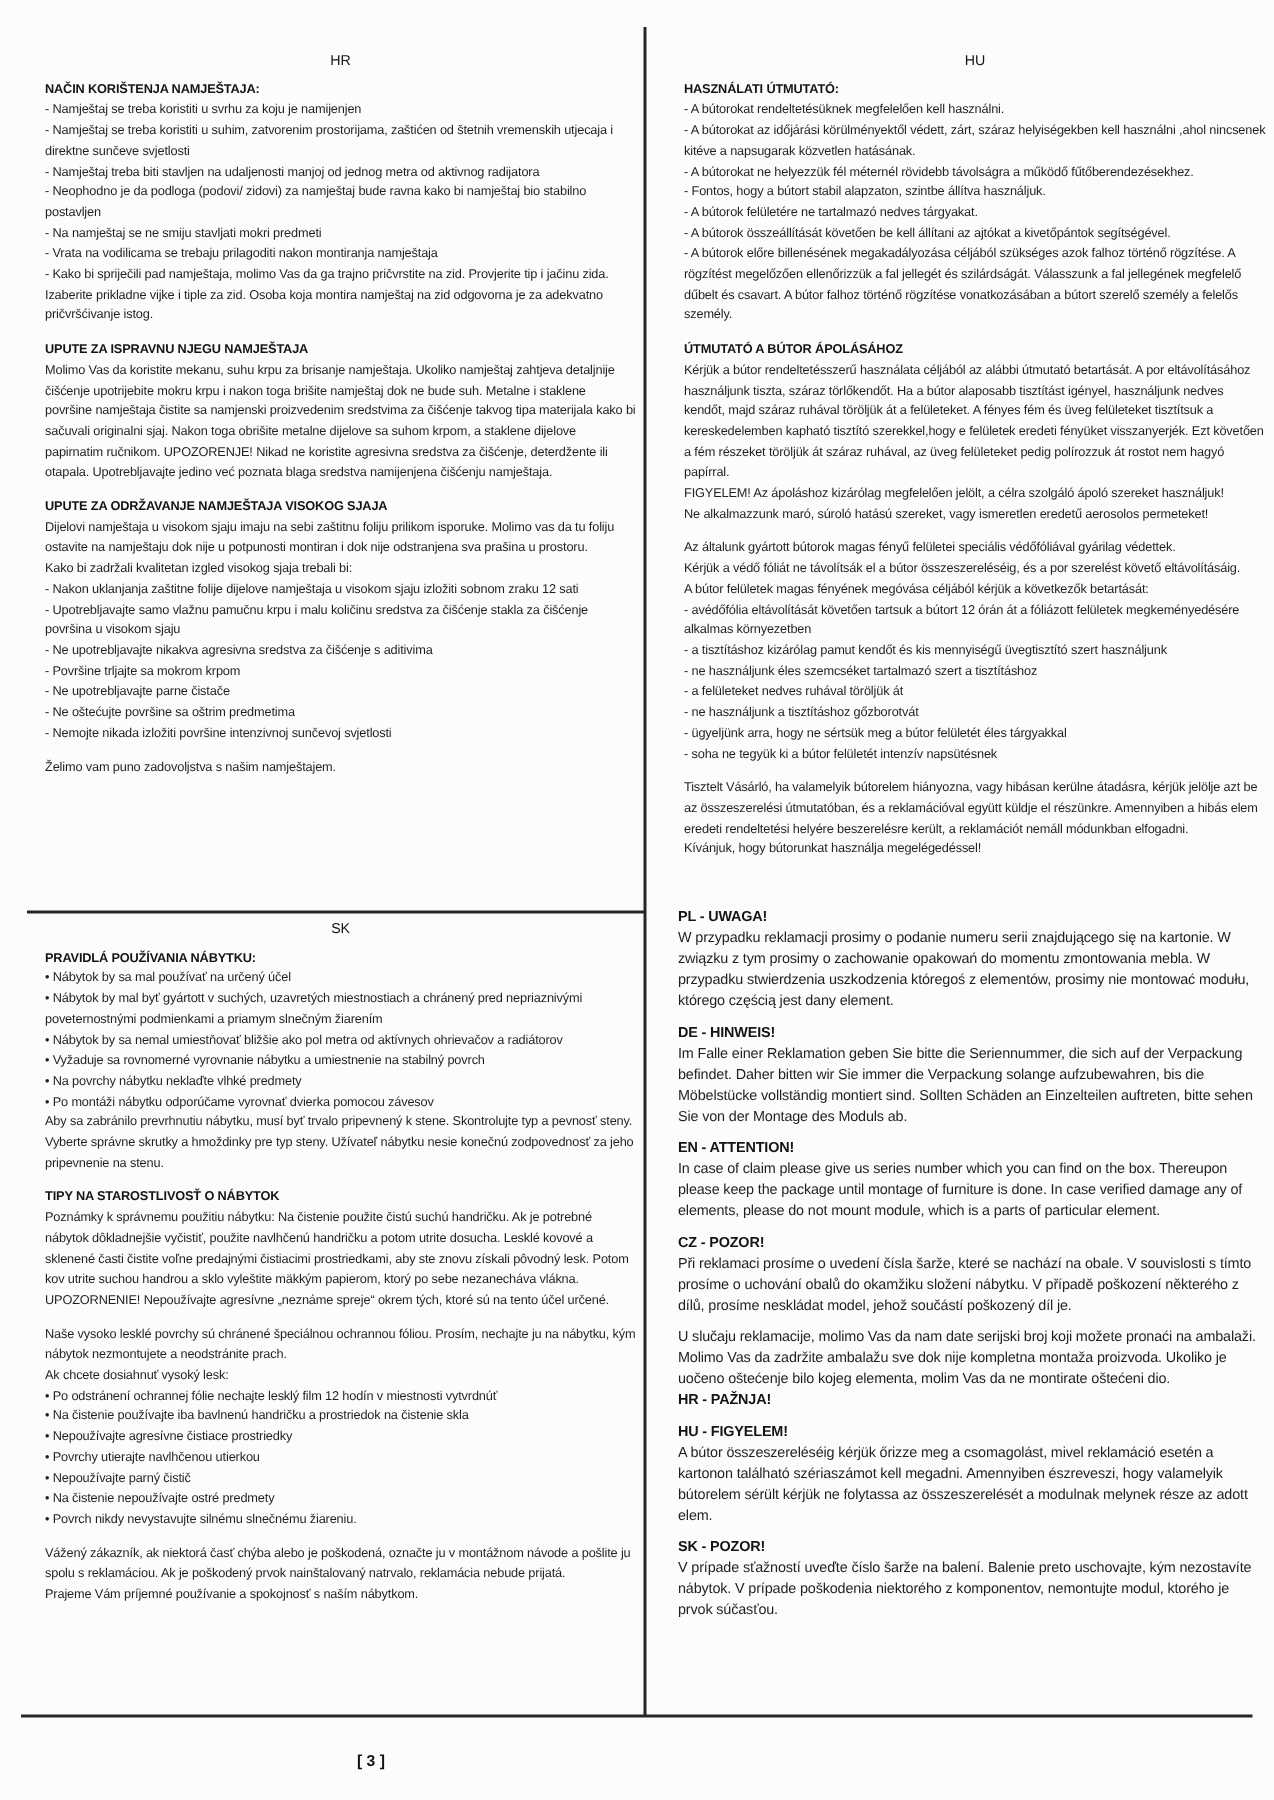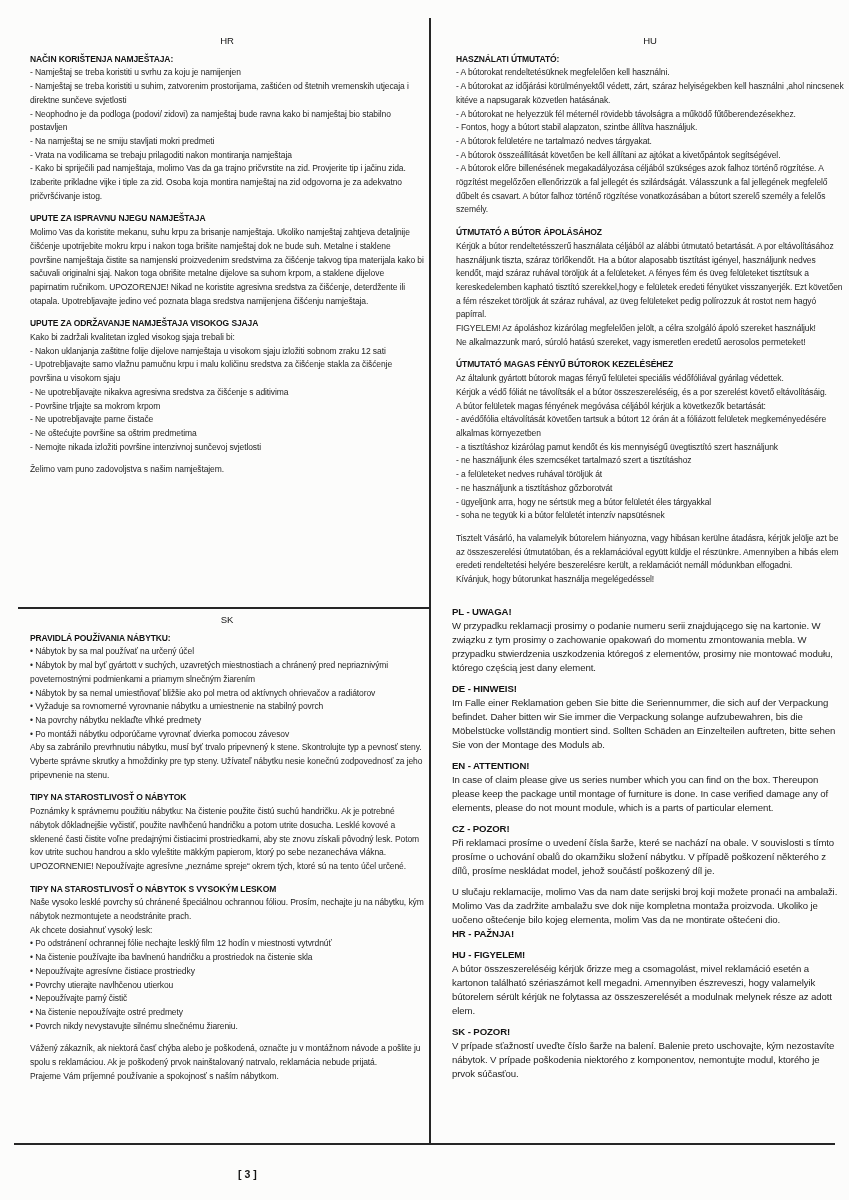--- a/index.html
+++ b/index.html
@@ -45,29 +45,31 @@
 <div class="divider" id="divider-vertical"></div>
 <div class="divider" id="divider-mid-left"></div>
 <div class="divider" id="divider-bottom"></div>
 
 <div class="quad top-quad" id="quad-hr">
   <p class="lang-header">HR</p>
   <div>
       <p class="blk blk-h">NAČIN KORIŠTENJA NAMJEŠTAJA:</p>
       <p class="blk blk-p">- Namještaj se treba koristiti u svrhu za koju je namijenjen</p>
       <p class="blk blk-p">- Namještaj se treba koristiti u suhim, zatvorenim prostorijama, zaštićen od štetnih vremenskih utjecaja i direktne sunčeve svjetlosti</p>
+      <p class="blk blk-p">- Namještaj treba biti stavljen na udaljenosti manjoj od jednog metra od aktivnog radijatora</p>
       <p class="blk blk-p">- Neophodno je da podloga (podovi/ zidovi) za namještaj bude ravna kako bi namještaj bio stabilno postavljen</p>
       <p class="blk blk-p">- Na namještaj se ne smiju stavljati mokri predmeti</p>
       <p class="blk blk-p">- Vrata na vodilicama se trebaju prilagoditi nakon montiranja namještaja</p>
       <p class="blk blk-p">- Kako bi spriječili pad namještaja, molimo Vas da ga trajno pričvrstite na zid. Provjerite tip i jačinu zida. Izaberite prikladne vijke i tiple za zid. Osoba koja montira namještaj na zid odgovorna je za adekvatno pričvršćivanje istog.</p>
       <p class="blk blk-gap"></p>
       <p class="blk blk-h">UPUTE ZA ISPRAVNU NJEGU NAMJEŠTAJA</p>
       <p class="blk blk-p">Molimo Vas da koristite mekanu, suhu krpu za brisanje namještaja. Ukoliko namještaj zahtjeva detaljnije čišćenje upotrijebite mokru krpu i nakon toga brišite namještaj dok ne bude suh. Metalne i staklene površine namještaja čistite sa namjenski proizvedenim sredstvima za čišćenje takvog tipa materijala kako bi sačuvali originalni sjaj. Nakon toga obrišite metalne dijelove sa suhom krpom, a staklene dijelove papirnatim ručnikom. UPOZORENJE! Nikad ne koristite agresivna sredstva za čišćenje, deterdžente ili otapala. Upotrebljavajte jedino već poznata blaga sredstva namijenjena čišćenju namještaja.</p>
       <p class="blk blk-gap"></p>
       <p class="blk blk-h">UPUTE ZA ODRŽAVANJE NAMJEŠTAJA VISOKOG SJAJA</p>
+      <p class="blk blk-p">Dijelovi namještaja u visokom sjaju imaju na sebi zaštitnu foliju prilikom isporuke. Molimo vas da tu foliju ostavite na namještaju dok nije u potpunosti montiran i dok nije odstranjena sva prašina u prostoru.</p>
       <p class="blk blk-p">Kako bi zadržali kvalitetan izgled visokog sjaja trebali bi:</p>
       <p class="blk blk-p">- Nakon uklanjanja zaštitne folije dijelove namještaja u visokom sjaju izložiti sobnom zraku 12 sati</p>
       <p class="blk blk-p">- Upotrebljavajte samo vlažnu pamučnu krpu i malu količinu sredstva za čišćenje stakla za čišćenje površina u visokom sjaju</p>
       <p class="blk blk-p">- Ne upotrebljavajte nikakva agresivna sredstva za čišćenje s aditivima</p>
       <p class="blk blk-p">- Površine trljajte sa mokrom krpom</p>
       <p class="blk blk-p">- Ne upotrebljavajte parne čistače</p>
       <p class="blk blk-p">- Ne oštećujte površine sa oštrim predmetima</p>
       <p class="blk blk-p">- Nemojte nikada izložiti površine intenzivnoj sunčevoj svjetlosti</p>
       <p class="blk blk-gap"></p>
       <p class="blk blk-p">Želimo vam puno zadovoljstva s našim namještajem.</p>
@@ -84,21 +86,20 @@
       <p class="blk blk-p">- Fontos, hogy a bútort stabil alapzaton, szintbe  állítva használjuk.</p>
       <p class="blk blk-p">- A bútorok felületére ne tartalmazó nedves tárgyakat.</p>
       <p class="blk blk-p">- A bútorok összeállítását követően be kell állítani az ajtókat a kivetőpántok segítségével.</p>
       <p class="blk blk-p">- A bútorok előre billenésének megakadályozása céljából szükséges azok falhoz történő rögzítése. A rögzítést megelőzően ellenőrizzük a fal jellegét és szilárdságát. Válasszunk a fal jellegének megfelelő dűbelt és csavart. A bútor falhoz történő rögzítése vonatkozásában a bútort szerelő személy a felelős személy.</p>
       <p class="blk blk-gap"></p>
       <p class="blk blk-h">ÚTMUTATÓ A BÚTOR ÁPOLÁSÁHOZ</p>
       <p class="blk blk-p">Kérjük a bútor rendeltetésszerű használata céljából az alábbi útmutató betartását. A por eltávolításához használjunk tiszta, száraz törlőkendőt. Ha a bútor alaposabb tisztítást igényel, használjunk nedves kendőt, majd száraz ruhával töröljük át a felületeket. A fényes fém és üveg felületeket tisztítsuk a kereskedelemben kapható tisztító szerekkel,hogy e felületek eredeti fényüket visszanyerjék. Ezt követően a fém részeket töröljük át száraz ruhával, az üveg felületeket pedig polírozzuk át rostot nem hagyó papírral.</p>
       <p class="blk blk-p">FIGYELEM! Az ápoláshoz kizárólag megfelelően jelölt, a célra szolgáló ápoló szereket használjuk!</p>
       <p class="blk blk-p">Ne alkalmazzunk maró, súroló hatású szereket, vagy ismeretlen eredetű aerosolos permeteket!</p>
       <p class="blk blk-gap"></p>
-      <p class="blk blk-h">ÚTMUTATÓ MAGAS FÉNYŰ  BÚTOROK KEZELÉSÉHEZ</p>
       <p class="blk blk-p">Az általunk gyártott bútorok magas fényű felületei speciális védőfóliával gyárilag védettek.</p>
       <p class="blk blk-p">Kérjük a védő fóliát ne távolítsák el a bútor összeszereléséig, és a por szerelést követő eltávolításáig.</p>
       <p class="blk blk-p">A bútor felületek magas fényének megóvása céljából kérjük a következők betartását:</p>
       <p class="blk blk-p">- avédőfólia eltávolítását követően tartsuk a bútort 12 órán át a fóliázott felületek megkeményedésére alkalmas környezetben</p>
       <p class="blk blk-p">- a tisztításhoz kizárólag pamut kendőt és kis mennyiségű üvegtisztító szert használjunk</p>
       <p class="blk blk-p">- ne használjunk éles szemcséket tartalmazó szert a tisztításhoz</p>
       <p class="blk blk-p">- a felületeket nedves ruhával töröljük át</p>
       <p class="blk blk-p">- ne használjunk a tisztításhoz gőzborotvát</p>
       <p class="blk blk-p">- ügyeljünk arra, hogy ne sértsük meg a bútor felületét éles tárgyakkal</p>
       <p class="blk blk-p">- soha ne tegyük ki a bútor felületét intenzív napsütésnek</p>
@@ -116,21 +117,20 @@
       <p class="blk blk-p">• Nábytok by mal byť gyártott v suchých, uzavretých miestnostiach a chránený pred nepriaznivými poveternostnými podmienkami a priamym slnečným žiarením</p>
       <p class="blk blk-p">• Nábytok by sa nemal umiestňovať bližšie ako pol metra od aktívnych ohrievačov a radiátorov</p>
       <p class="blk blk-p">• Vyžaduje sa rovnomerné vyrovnanie nábytku a umiestnenie na stabilný povrch</p>
       <p class="blk blk-p">• Na povrchy nábytku neklaďte vlhké predmety</p>
       <p class="blk blk-p">• Po montáži nábytku odporúčame vyrovnať dvierka pomocou závesov</p>
       <p class="blk blk-p">Aby sa zabránilo prevrhnutiu nábytku, musí byť trvalo pripevnený k stene. Skontrolujte typ a pevnosť steny. Vyberte správne skrutky a hmoždinky pre typ steny. Užívateľ nábytku nesie konečnú zodpovednosť za jeho pripevnenie na stenu.</p>
       <p class="blk blk-gap"></p>
       <p class="blk blk-h">TIPY NA STAROSTLIVOSŤ O NÁBYTOK</p>
       <p class="blk blk-p">Poznámky k správnemu použitiu nábytku: Na čistenie použite čistú suchú handričku. Ak je potrebné nábytok dôkladnejšie vyčistiť, použite navlhčenú handričku a potom utrite dosucha. Lesklé kovové a sklenené časti čistite voľne predajnými čistiacimi prostriedkami, aby ste znovu získali pôvodný lesk. Potom kov utrite suchou handrou a sklo vyleštite mäkkým papierom, ktorý po sebe nezanecháva vlákna. UPOZORNENIE! Nepoužívajte agresívne „neznáme spreje“ okrem tých, ktoré sú na tento účel určené.</p>
       <p class="blk blk-gap"></p>
-      <p class="blk blk-h">TIPY NA STAROSTLIVOSŤ O NÁBYTOK S VYSOKÝM LESKOM</p>
       <p class="blk blk-p">Naše vysoko lesklé povrchy sú chránené špeciálnou ochrannou fóliou. Prosím, nechajte ju na nábytku, kým nábytok nezmontujete a neodstránite prach.</p>
       <p class="blk blk-p">Ak chcete dosiahnuť vysoký lesk:</p>
       <p class="blk blk-p">• Po odstránení ochrannej fólie nechajte lesklý film 12 hodín v miestnosti vytvrdnúť</p>
       <p class="blk blk-p">• Na čistenie používajte iba bavlnenú handričku a prostriedok na čistenie skla</p>
       <p class="blk blk-p">• Nepoužívajte agresívne čistiace prostriedky</p>
       <p class="blk blk-p">• Povrchy utierajte navlhčenou utierkou</p>
       <p class="blk blk-p">• Nepoužívajte parný čistič</p>
       <p class="blk blk-p">• Na čistenie nepoužívajte ostré predmety</p>
       <p class="blk blk-p">• Povrch nikdy nevystavujte silnému slnečnému žiareniu.</p>
       <p class="blk blk-gap"></p>

